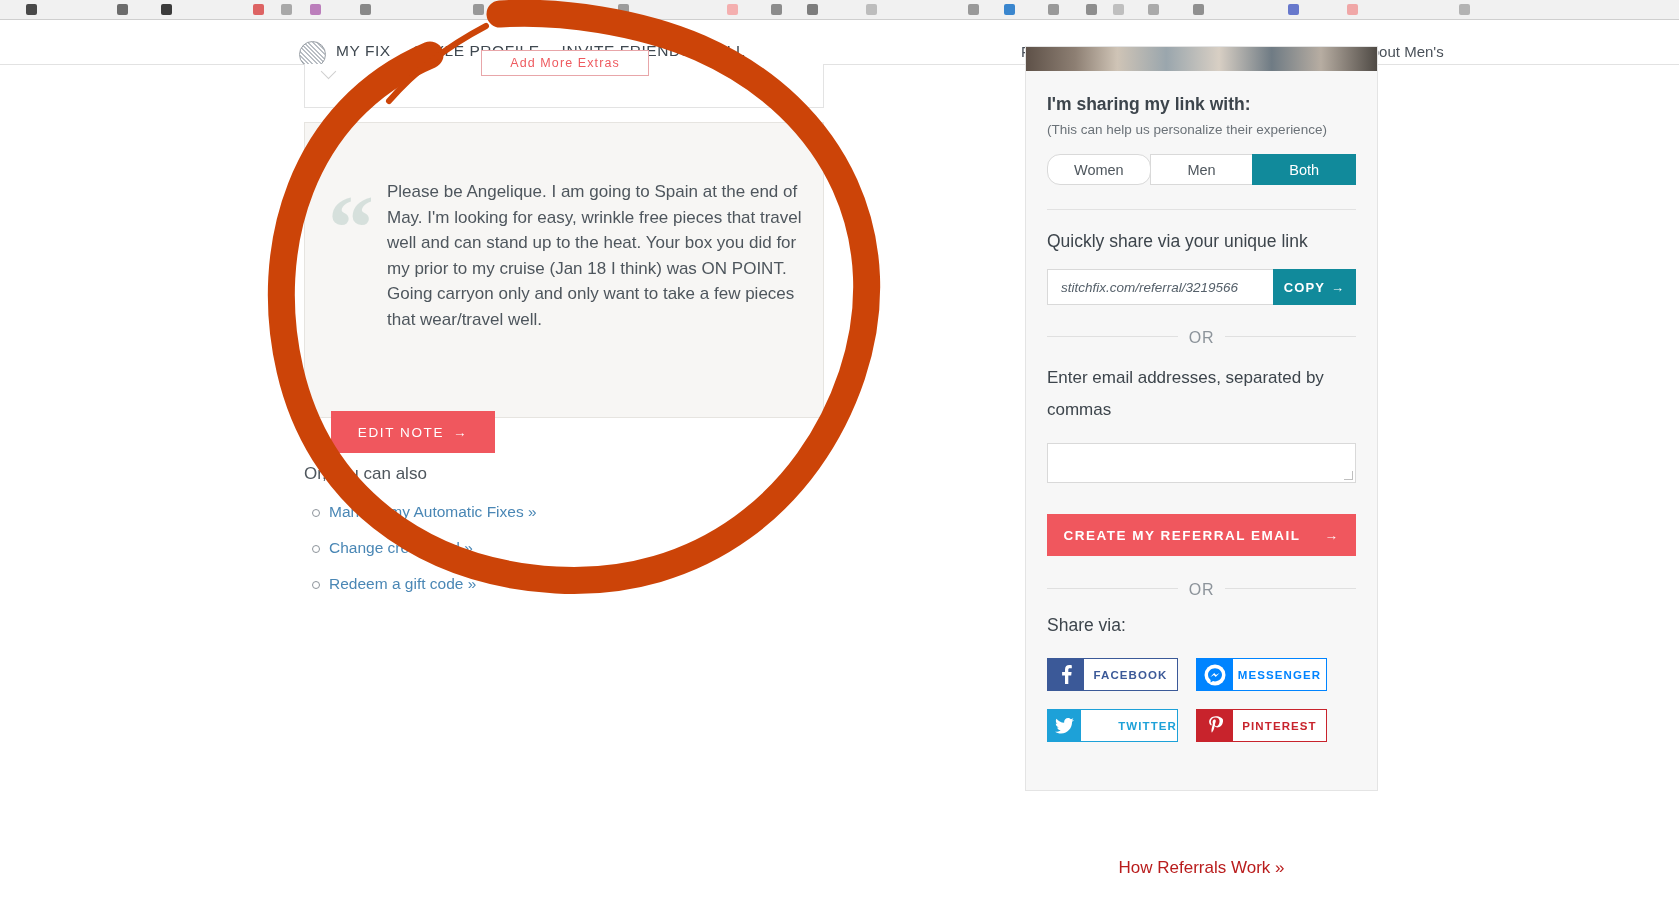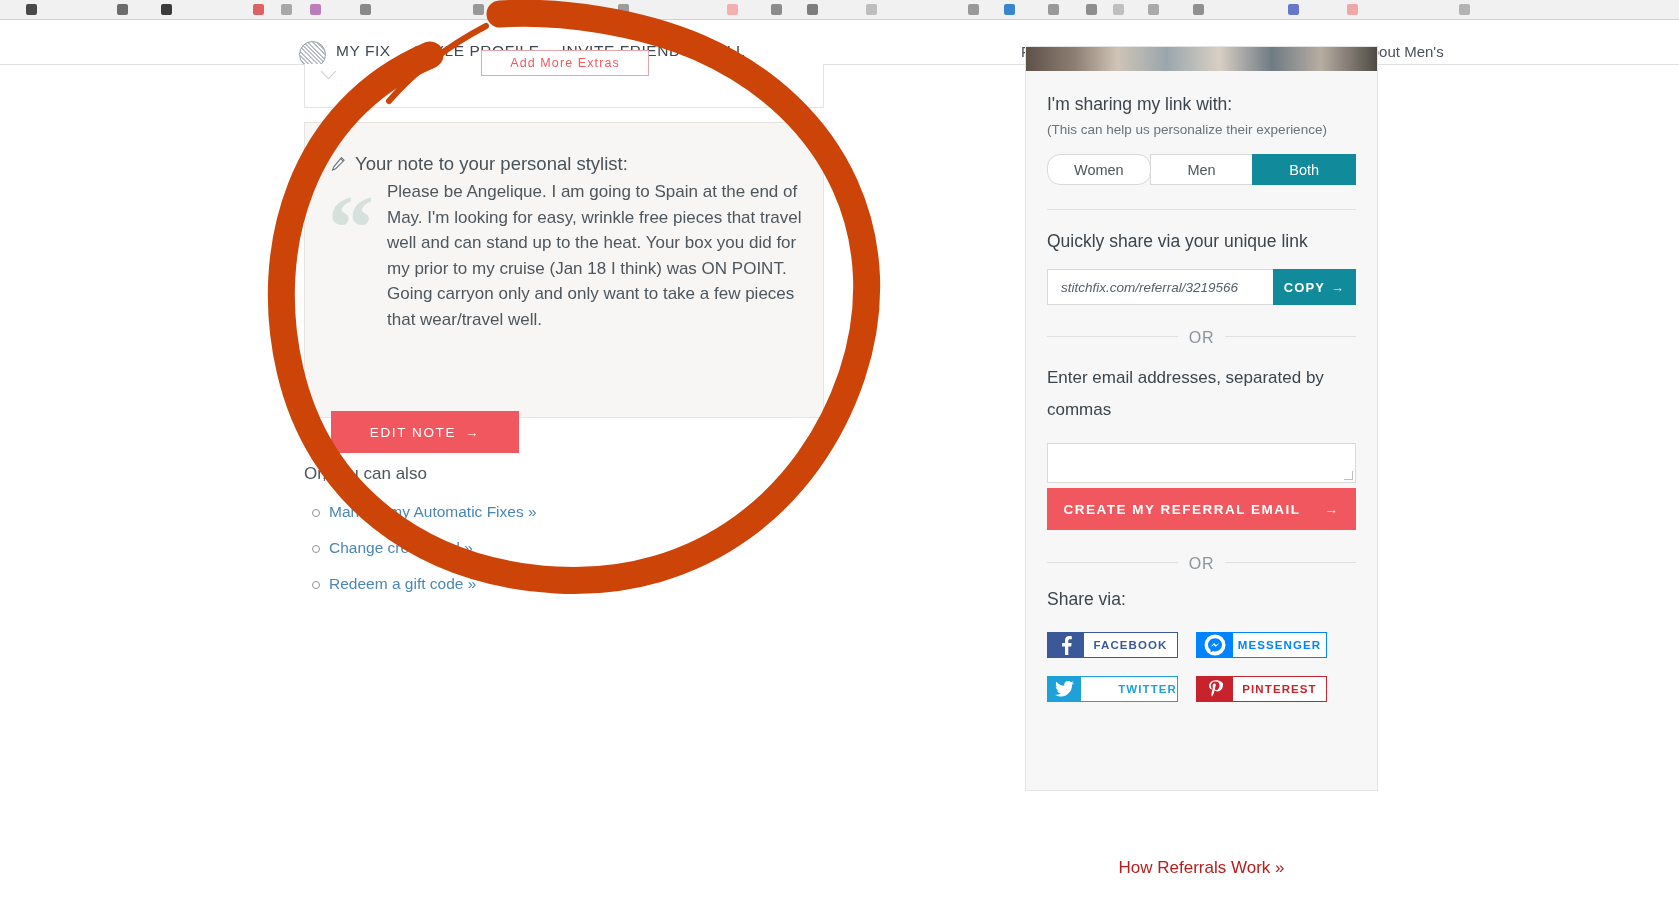--- a/index.html
+++ b/index.html
@@ -72,21 +72,21 @@
   .quote-mark{
     position:absolute;left:23px;top:58px;
     font-family:"Liberation Serif", serif;font-size:92px;line-height:1;
     color:#d6e0dc;font-weight:700;letter-spacing:-4px;
   }
   .note-body{
     position:absolute;left:82px;top:56px;width:420px;
     font-size:17px;line-height:25.5px;color:#4e565d;
   }
   .edit-note-btn{
-    position:absolute;left:26px;top:288px;width:188px;height:42px;
+    position:absolute;left:26px;top:288px;width:164px;height:42px;
     background:#f0575e;color:#ffffff;border:none;cursor:pointer;
     font-size:13.5px;letter-spacing:1.6px;font-family:"Liberation Sans",sans-serif;
     display:flex;align-items:center;justify-content:center;gap:9px;
   }
 
   .also{position:absolute;left:0;top:400px;width:520px;}
   .also-title{font-size:17px;color:#4e565d;}
   .also ul{list-style:none;margin:19px 0 0 0;padding:0;}
   .also li{
     position:relative;padding-left:25px;margin-bottom:18px;
@@ -103,21 +103,21 @@
     position:absolute;left:1025px;top:46px;width:353px;height:745px;
     background:#f7f7f7;border:1px solid #e4e4e4;box-sizing:border-box;
   }
   .hero-img{
     position:absolute;left:0;top:0;width:351px;height:24px;
     background:linear-gradient(90deg,#5e5148 0%,#8d7f73 14%,#cfc4b6 26%,#9aa6ad 40%,
       #d8cfc4 55%,#6f7b84 70%,#b7ada2 84%,#4f4a45 100%);
     overflow:hidden;
   }
   .sb-inner{position:absolute;left:21px;top:47px;width:309px;}
-  .sb-h{font-size:17.5px;color:#3d454c;font-weight:normal;}
+  .sb-h{font-size:17.5px;color:#3d454c;font-weight:bold;}
   .sb-sub{font-size:13.5px;color:#6b7278;margin-top:7px;}
 
   .seg{display:flex;margin-top:17px;height:31px;}
   .seg div{
     flex:1;border:1px solid #d9d9d9;box-sizing:border-box;background:#ffffff;
     display:flex;align-items:center;justify-content:center;
     font-size:14.5px;color:#4e565d;cursor:pointer;margin-left:-1px;
   }
   .seg div:first-child{margin-left:0;border-radius:13px;}
   .seg div.on{background:#118a9b;border-color:#118a9b;color:#ffffff;}
@@ -152,31 +152,31 @@
   .email-label{font-size:17px;color:#3d454c;line-height:32px;margin-top:19px;}
   .email-box{
     margin-top:17px;height:40px;background:#ffffff;border:1px solid #d9d9d9;box-sizing:border-box;
     position:relative;
   }
   .email-box:after{
     content:"";position:absolute;right:2px;bottom:2px;width:8px;height:8px;
     border-right:1px solid #bfbfbf;border-bottom:1px solid #bfbfbf;
   }
   .create-btn{
-    margin-top:5px;width:100%;height:42px;background:#f0575e;color:#ffffff;border:none;
+    margin-top:31px;width:100%;height:42px;background:#f0575e;color:#ffffff;border:none;
     cursor:pointer;font-size:13.5px;letter-spacing:1.5px;font-weight:bold;
     font-family:"Liberation Sans",sans-serif;
     display:flex;align-items:center;justify-content:center;gap:24px;
   }
 
   .share-label{font-size:17.5px;color:#3d454c;margin-top:20px;}
 
   .soc-grid{display:flex;flex-wrap:wrap;gap:18px 18px;margin-top:22px;}
   .soc{
-    width:131px;height:26px;display:flex;box-sizing:border-box;cursor:pointer;
+    width:131px;height:33px;display:flex;box-sizing:border-box;cursor:pointer;
     background:#ffffff;
   }
   .soc .ic{width:36px;display:flex;align-items:center;justify-content:center;}
   .soc .tx{
     flex:1;display:flex;align-items:center;justify-content:center;
     font-size:11.5px;letter-spacing:1.1px;font-weight:bold;
   }
   .soc.fb{border:1px solid #3b5998;} .soc.fb .ic{background:#3b5998;} .soc.fb .tx{color:#3b5998;}
   .soc.ms{border:1px solid #0084ff;} .soc.ms .ic{background:#0084ff;} .soc.ms .tx{color:#0084ff;}
   .soc.tw{border:1px solid #1da1d8;} .soc.tw .ic{background:#1da1d8;} .soc.tw .tx{color:#1da1d8;margin-left:37px;}
@@ -240,27 +240,20 @@
   </div>
 
   <div class="main-col">
 
     <div class="card-top">
       <div class="chev"></div>
       <div class="add-extras-btn">Add More Extras</div>
     </div>
 
     <div class="note-card">
-      <div class="note-head">
-        <svg class="pencil-ic" viewBox="0 0 16 16">
-          <path d="M11.2 1.2 L14 4 L5 13 L1.6 14.4 L3 11z" fill="none" stroke="#6b7278" stroke-width="1.1"></path>
-          <path d="M10.2 2.2 L13 5" fill="none" stroke="#6b7278" stroke-width="1.1"></path>
-        </svg>
-        <span>Your note to your personal stylist:</span>
-      </div>
       <div class="quote-mark">“</div>
       <div class="note-body">Please be Angelique.  I am going to Spain at the end of May. I'm looking for easy, wrinkle free pieces that travel well and can stand up to the heat. Your box you did for my prior to my cruise (Jan 18 I think) was ON POINT. Going carryon only and only want to take a few pieces that wear/travel well.</div>
       <button class="edit-note-btn">
         <span>EDIT NOTE</span>
         <span>→</span>
       </button>
     </div>
 
     <div class="also">
       <div class="also-title">Or, you can also</div>

